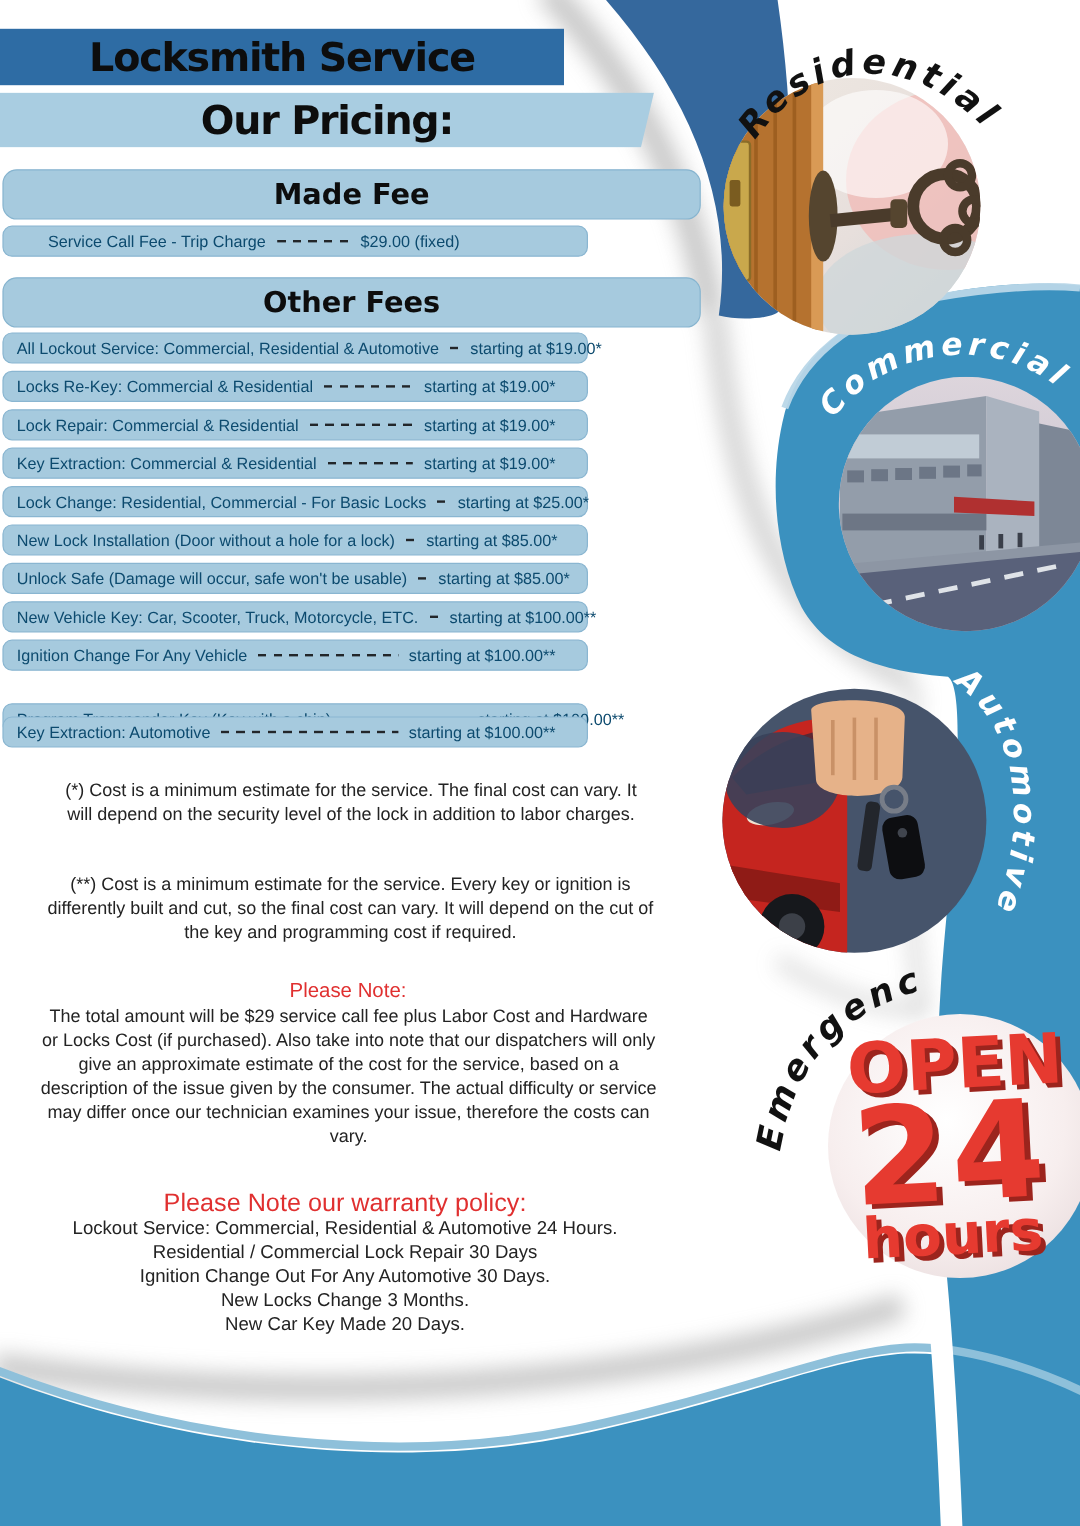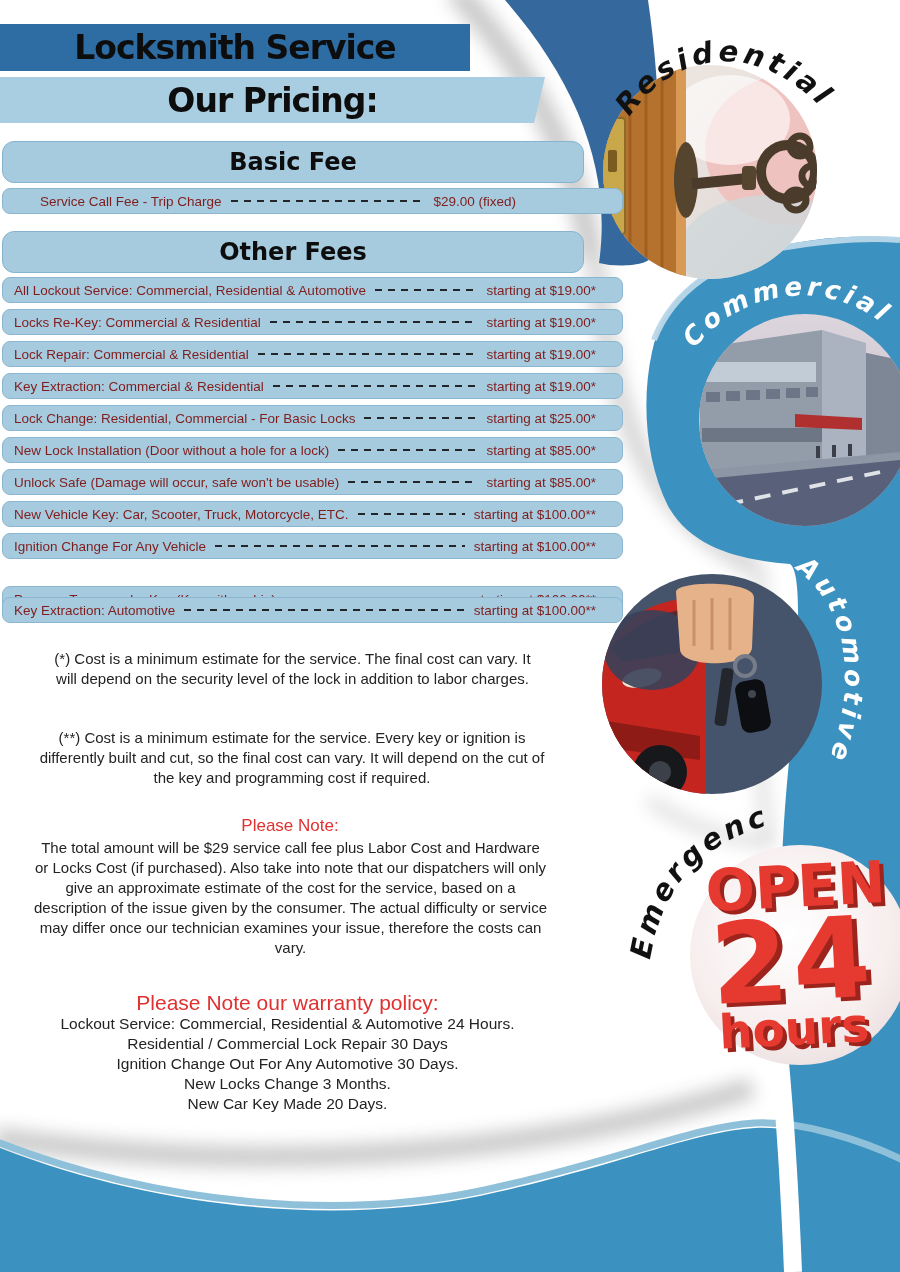--- a/index.html
+++ b/index.html
@@ -12,23 +12,23 @@
   .titlebar span{font-family:"DejaVu Sans", sans-serif;font-weight:800;font-size:33px;
             color:#0d0d0d;letter-spacing:-1px;}
   .pricingbar{left:0;top:77px;width:545px;height:46px;background:#a9cde1;
             display:flex;align-items:center;justify-content:center;
             clip-path:polygon(0 0,100% 0,98% 100%,0 100%);}
   .pricingbar span{font-family:"DejaVu Sans", sans-serif;font-weight:800;font-size:33px;
             color:#0d0d0d;letter-spacing:-1px;}
   .secheader{left:2px;width:582px;height:42px;background:#a6cade;border:1px solid #86b4cf;
             border-radius:12px;display:flex;align-items:center;justify-content:center;box-sizing:border-box;}
   .secheader span{font-family:"DejaVu Sans", sans-serif;font-weight:800;font-size:24px;color:#0d0d0d;}
-  .feerow{left:2px;width:621px;height:26px;background:#a6cade;border:1px solid #8ab6d1;
+  .feerow{left:2px;width:488px;height:26px;background:#a6cade;border:1px solid #8ab6d1;
             border-radius:8px;display:flex;align-items:center;box-sizing:border-box;
-            padding:0 26px 0 11px;font-size:13.5px;color:#7f1d1d;}
+            padding:0 26px 0 11px;font-size:13.5px;color:#0c4a6e;}
   .feerow .lbl{white-space:nowrap;}
   .feerow .leader{flex:1;height:2px;margin:0 9px;min-width:8px;
             background:repeating-linear-gradient(90deg,#22262a 0 7px,transparent 7px 13px);}
   .feerow .prc{white-space:nowrap;}
   .servicerow{padding-left:37px;padding-right:106px;}
   
   .para{color:#232323;font-size:15px;line-height:20px;text-align:center;}
   .redhead{color:#e03030;text-align:center;}
   .warrline{color:#232323;font-size:15.5px;line-height:20px;text-align:center;white-space:nowrap;}
   
@@ -220,21 +220,21 @@
 
 <div class="abs titlebar" style="z-index:1;">
   <span>Locksmith Service</span>
 </div>
 
 <div class="abs pricingbar" style="z-index:1;">
   <span>Our Pricing:</span>
 </div>
 
 <div class="abs secheader" style="top:141px;z-index:1;">
-  <span>Basic Fee</span>
+  <span>Made Fee</span>
 </div>
 
 <div class="abs feerow servicerow" style="top:188px;z-index:1;">
   <span class="lbl">Service Call Fee - Trip Charge</span>
   <span class="leader"></span>
   <span class="prc">$29.00 (fixed)</span>
 </div>
 
 <div class="abs secheader" style="top:231px;z-index:1;">
   <span>Other Fees</span>

